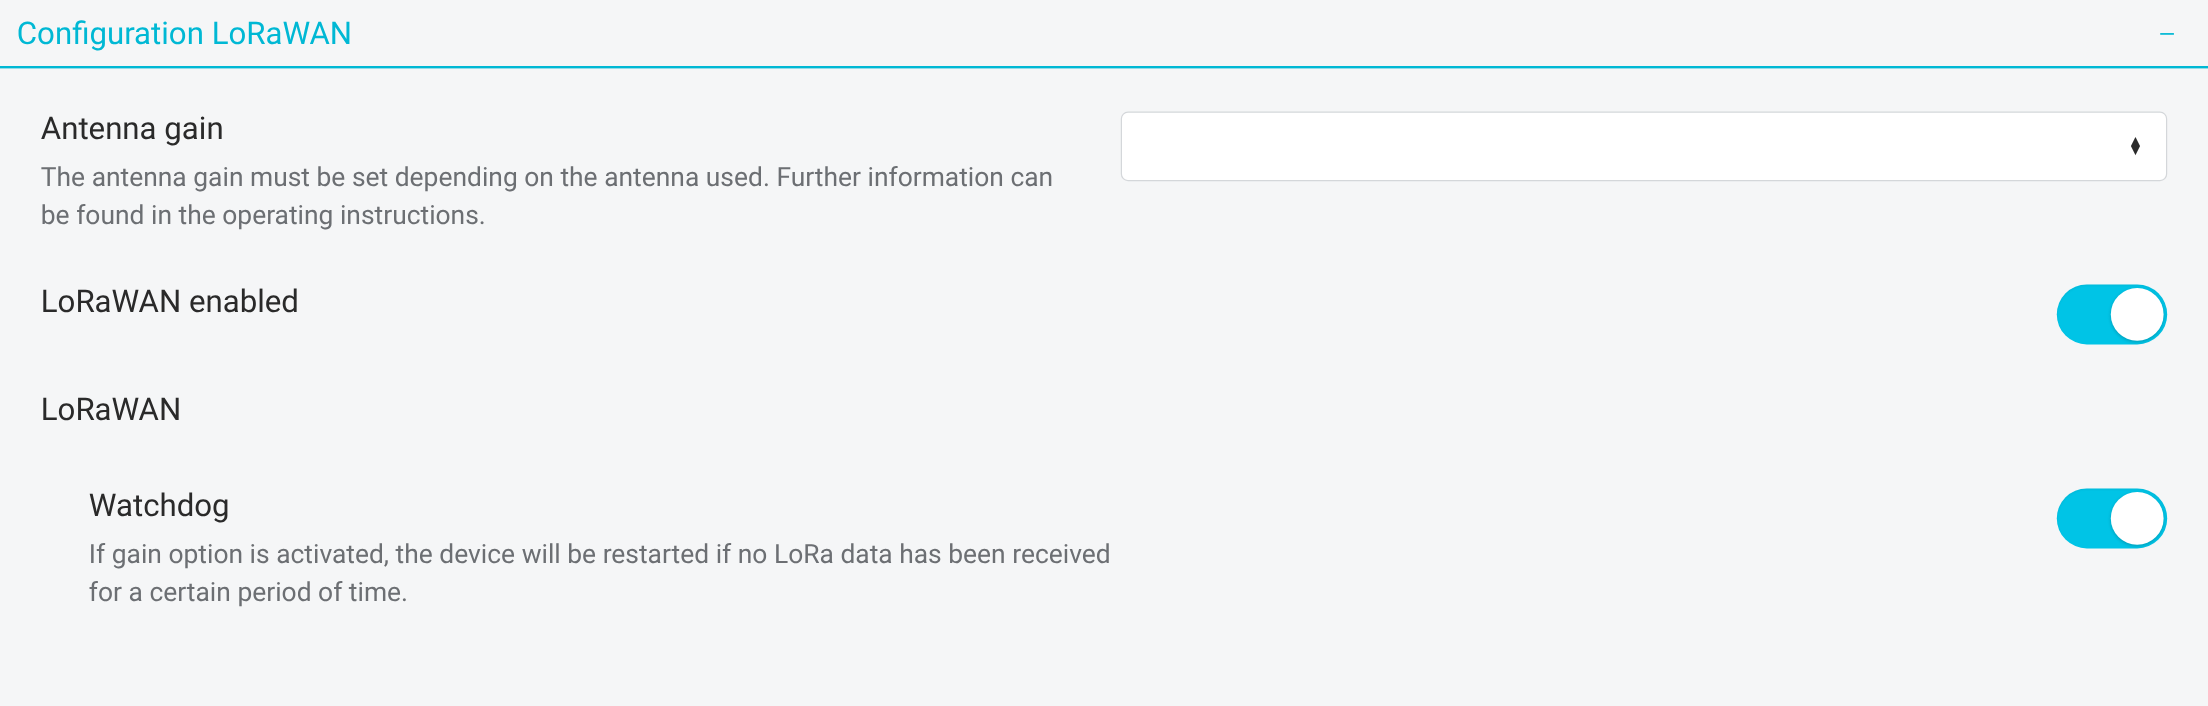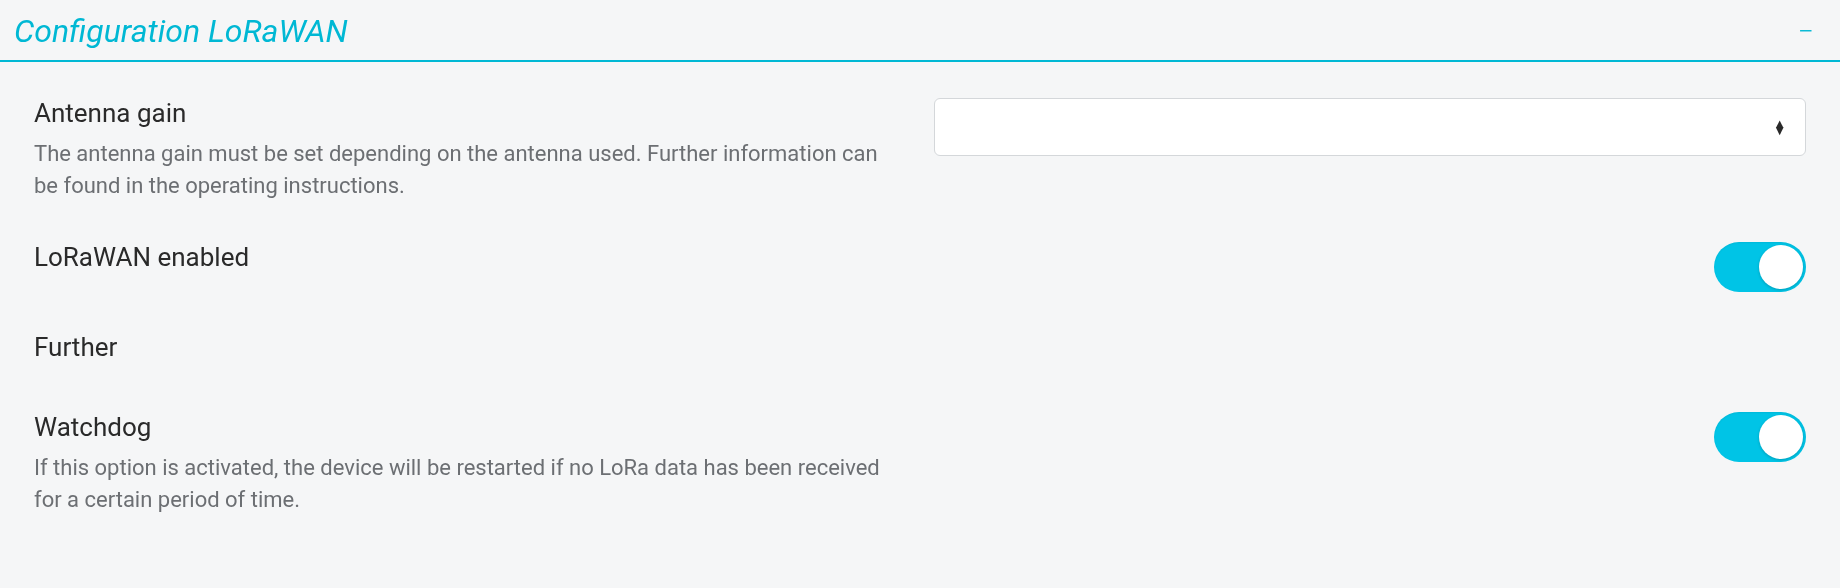--- a/index.html
+++ b/index.html
@@ -16,23 +16,22 @@
     }
     .panel-header {
       display: flex;
       justify-content: space-between;
       align-items: center;
       padding: 12px 14px 10px 14px;
       border-bottom: 2px solid #00b8d4;
     }
     .panel-title {
       color: #00b8d4;
-      font-size: 32px;
+      font-size: 26px;
       font-weight: 400;
-      font-style: italic;
     }
     .collapse-btn {
       color: #00b8d4;
       font-size: 28px;
       font-weight: 300;
       cursor: pointer;
       user-select: none;
       padding: 0 12px;
     }
     .form-section {
@@ -164,28 +163,28 @@
     </div>
     <div class="form-right">
       <div class="toggle">
         <div class="knob"></div>
       </div>
     </div>
   </div>
 
   <div class="form-row">
     <div class="form-left">
-      <div class="field-label">Further</div>
+      <div class="field-label">LoRaWAN</div>
     </div>
   </div>
 
-  <div class="form-row" style="margin-bottom:0;">
+  <div class="form-row" style="margin-bottom:0;margin-left:40px;">
     <div class="form-left">
       <div class="field-label">Watchdog</div>
-      <div class="field-help">If this option is activated, the device will be restarted if no LoRa data has been received for a certain period of time.</div>
+      <div class="field-help">If gain option is activated, the device will be restarted if no LoRa data has been received for a certain period of time.</div>
     </div>
     <div class="form-right">
       <div class="toggle">
         <div class="knob"></div>
       </div>
     </div>
   </div>
 
 </div>
 

